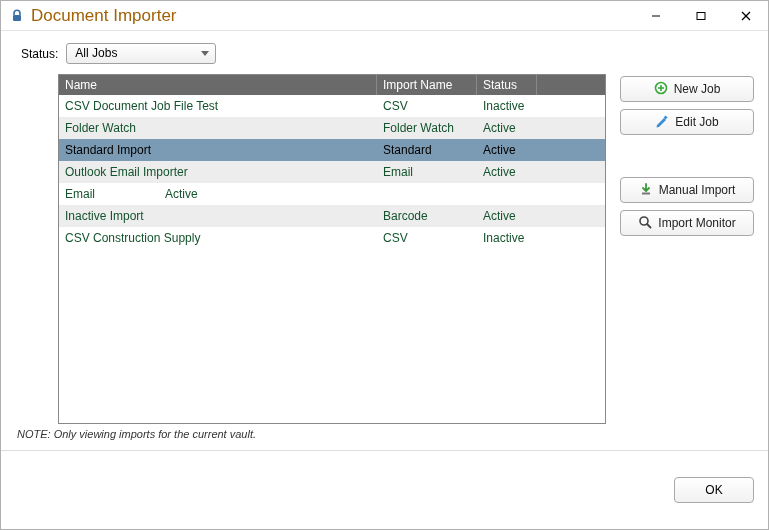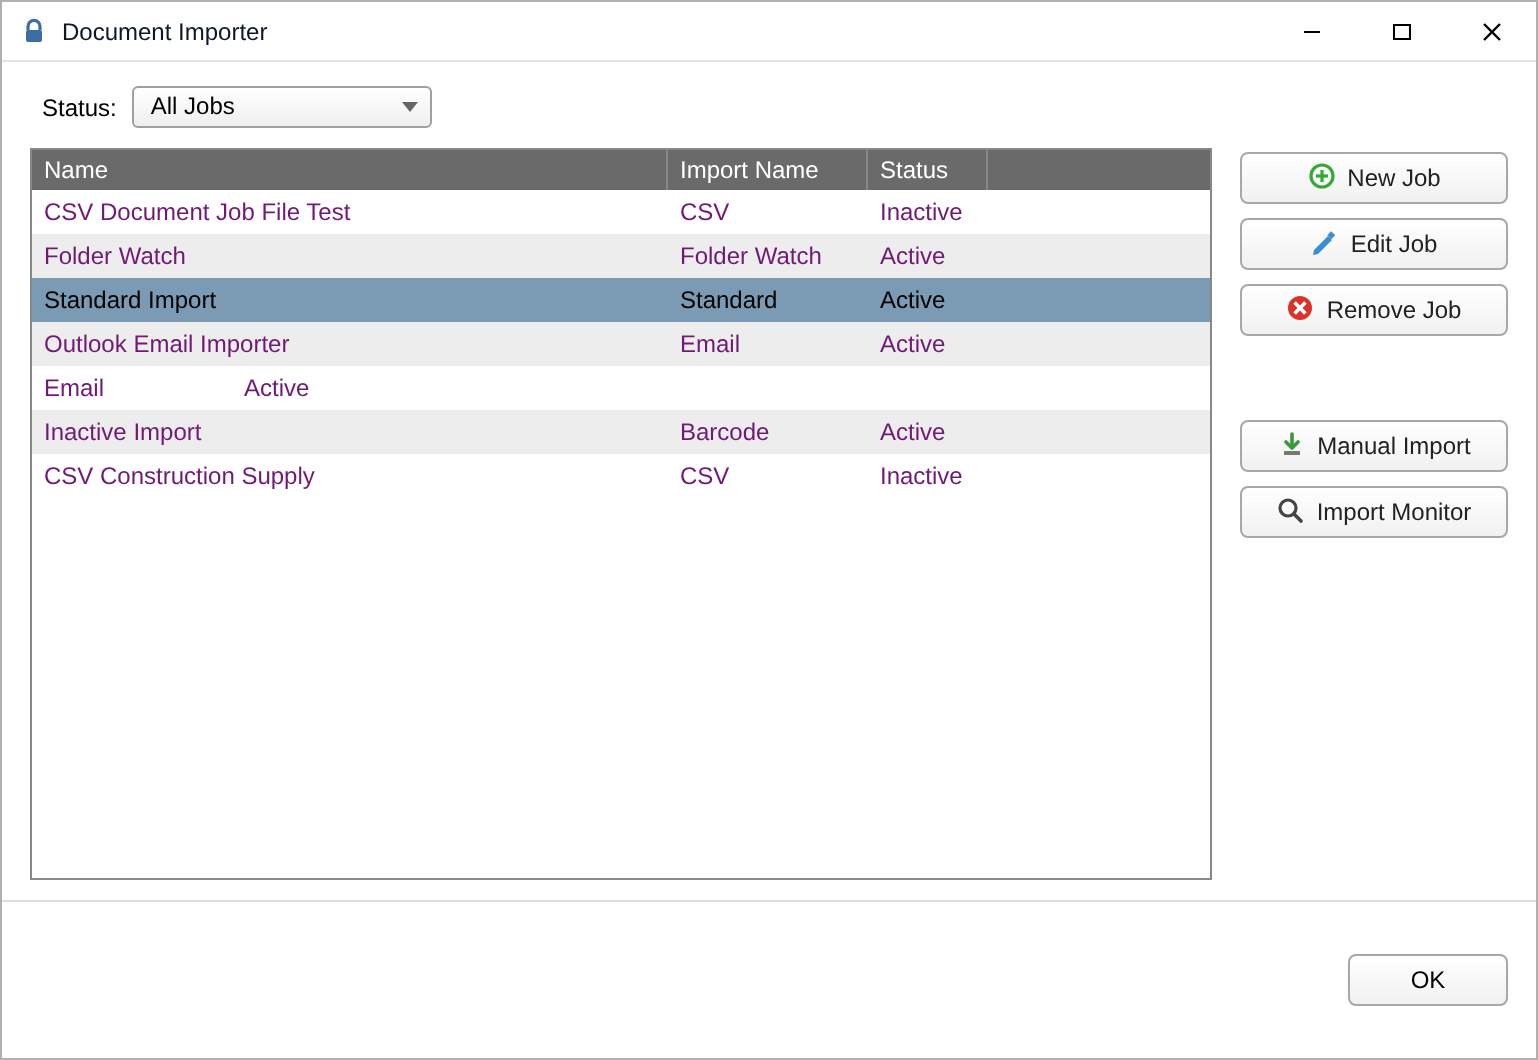--- a/index.html
+++ b/index.html
@@ -26,22 +26,22 @@
     border-bottom: 1px solid #e4e4e4;
     background: #fff;
   }
   .titlebar .icon {
     width: 16px; height: 16px;
     margin-right: 6px;
     display: flex; align-items: center; justify-content: center;
   }
   .titlebar .title {
     flex: 1;
-    font-size: 12px;
-    color: #0f172a;
+    font-size: 17px;
+    color: #a16207;
   }
   .winbtns {
     display: flex;
     height: 100%;
   }
   .winbtn {
     width: 45px;
     display: flex;
     align-items: center;
     justify-content: center;
@@ -101,20 +101,21 @@
     flex-direction: column;
     min-height: 0;
   }
   .tablebox {
     flex: 1;
     border: 1px solid #888;
     background: #fff;
     overflow: hidden;
     display: flex;
     flex-direction: column;
+    margin-left: 43px;
   }
   .thead {
     display: flex;
     background: #6a6a6a;
     color: #fff;
     font-size: 12px;
     height: 20px;
     align-items: stretch;
   }
   .th {
@@ -129,21 +130,21 @@
   .col-rest { flex: 1; border-right: none; }
   .tbody {
     flex: 1;
     overflow: auto;
   }
   .tr {
     display: flex;
     height: 22px;
     align-items: center;
     font-size: 12px;
-    color: #701a75;
+    color: #14532d;
   }
   .tr:nth-child(odd) { background: #fff; }
   .tr:nth-child(even) { background: #ededed; }
   .tr.selected {
     background: #7b9ab3 !important;
     color: #000000;
   }
   .td {
     padding: 0 6px;
     white-space: nowrap;
@@ -289,20 +290,21 @@
                 <div class="td col-rest"></div>
               </div>
               <div class="tr">
                 <div class="td col-name">CSV Construction Supply</div>
                 <div class="td col-type">CSV</div>
                 <div class="td col-status">Inactive</div>
                 <div class="td col-rest"></div>
               </div>
             </div>
         </div>
+        <div class="note">NOTE: Only viewing imports for the current vault.</div>
       </div>
 
       <div class="sidepanel">
         <button class="btn">
           <span>
             <svg width="14" height="14" viewBox="0 0 14 14">
                 <circle cx="7" cy="7" r="5.5" fill="none" stroke="#37a837" stroke-width="1.6"></circle>
                 <line x1="7" y1="4" x2="7" y2="10" stroke="#37a837" stroke-width="1.6"></line>
                 <line x1="4" y1="7" x2="10" y2="7" stroke="#37a837" stroke-width="1.6"></line>
               </svg>
@@ -311,30 +313,20 @@
         </button>
         <button class="btn">
           <span>
             <svg width="14" height="14" viewBox="0 0 14 14">
                 <path d="M2 11 L9 4 L11 6 L4 13 L1.5 13.5 Z" fill="#3a8fd4"></path>
                 <rect x="9.2" y="2.2" width="2.8" height="2.8" transform="rotate(45 10.6 3.6)" fill="#3a8fd4"></rect>
               </svg>
           </span>
           <span>Edit Job</span>
         </button>
-        <button class="btn">
-          <span>
-            <svg width="14" height="14" viewBox="0 0 14 14">
-                <circle cx="7" cy="7" r="6" fill="#d9332b"></circle>
-                <line x1="4.3" y1="4.3" x2="9.7" y2="9.7" stroke="#fff" stroke-width="1.8"></line>
-                <line x1="9.7" y1="4.3" x2="4.3" y2="9.7" stroke="#fff" stroke-width="1.8"></line>
-              </svg>
-          </span>
-          <span>Remove Job</span>
-        </button>
 
         <div class="spacer"></div>
 
         <button class="btn">
           <span>
             <svg width="14" height="14" viewBox="0 0 14 14">
                 <path d="M7 2 L7 8 M4 6 L7 9 L10 6" fill="none" stroke="#3a9a3a" stroke-width="1.8" stroke-linecap="round" stroke-linejoin="round"></path>
                 <rect x="3" y="10.5" width="8" height="2" fill="#777"></rect>
               </svg>
           </span>

